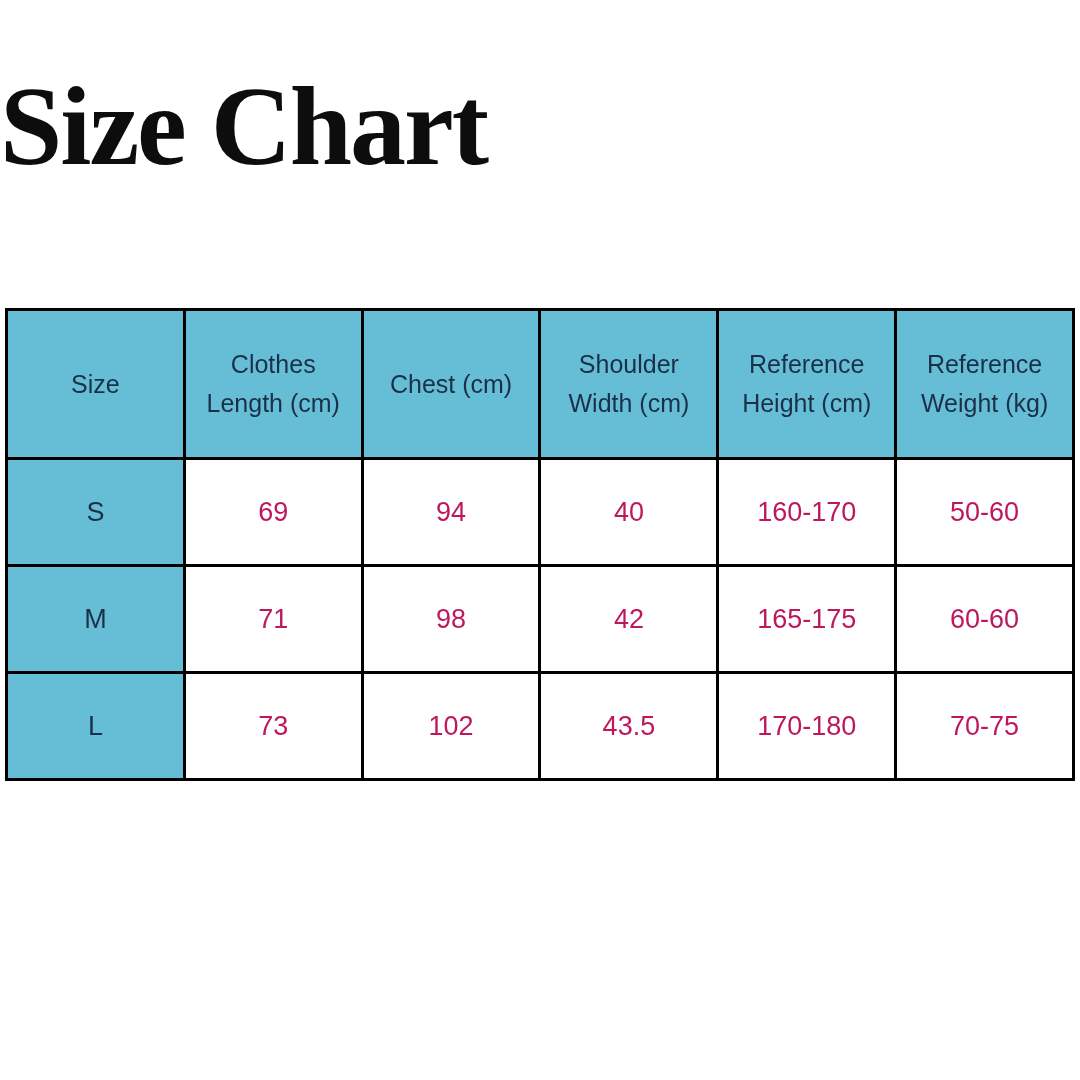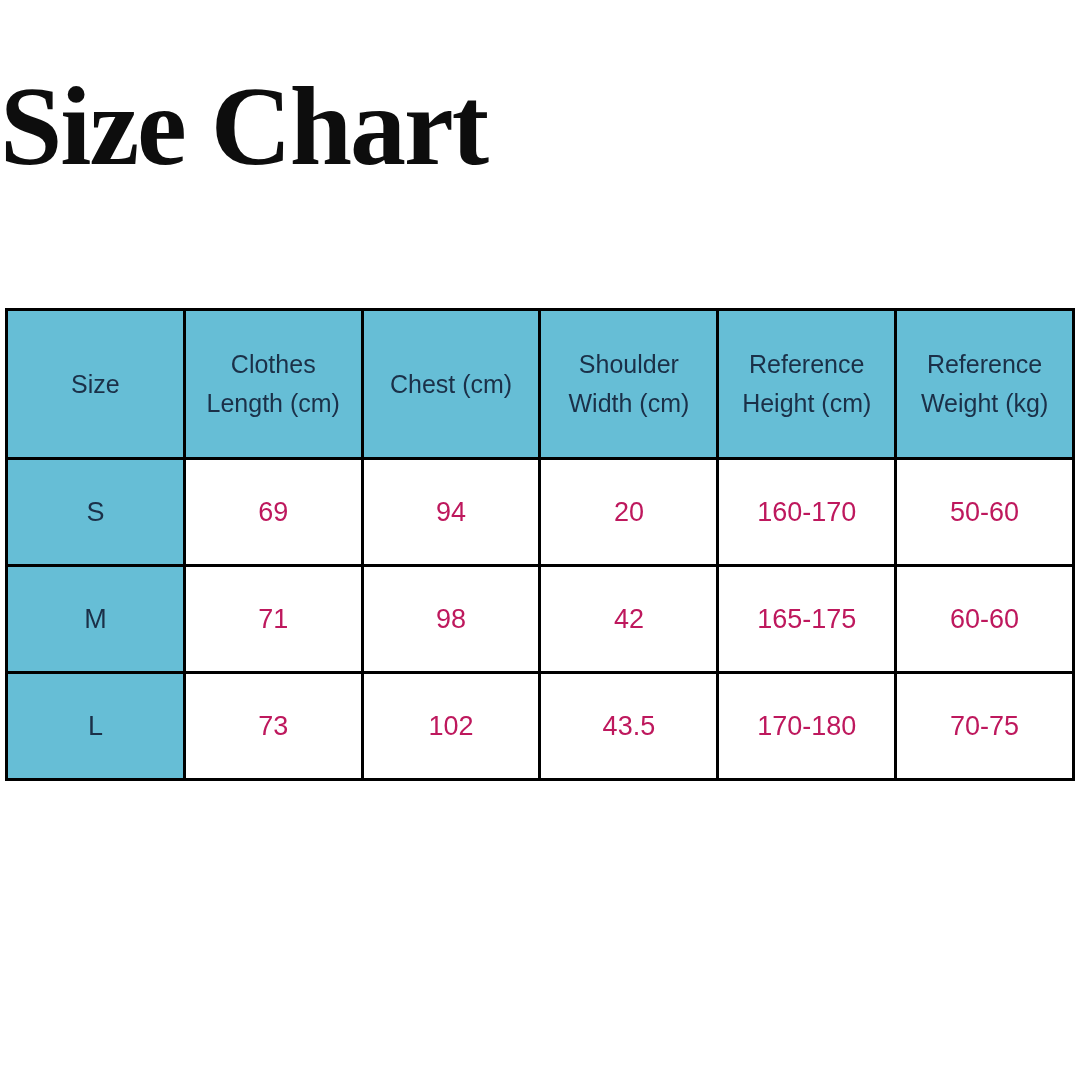--- a/index.html
+++ b/index.html
@@ -78,21 +78,21 @@
         <th>Shoulder Width (cm)</th>
         <th>Reference Height (cm)</th>
         <th>Reference Weight (kg)</th>
       </tr>
     </thead>
     <tbody>
       <tr>
         <td class="size-col">S</td>
         <td>69</td>
         <td>94</td>
-        <td>20</td>
+        <td>40</td>
         <td>160-170</td>
         <td>50-60</td>
       </tr>
       <tr>
         <td class="size-col">M</td>
         <td>71</td>
         <td>98</td>
         <td>42</td>
         <td>165-175</td>
         <td>60-60</td>

